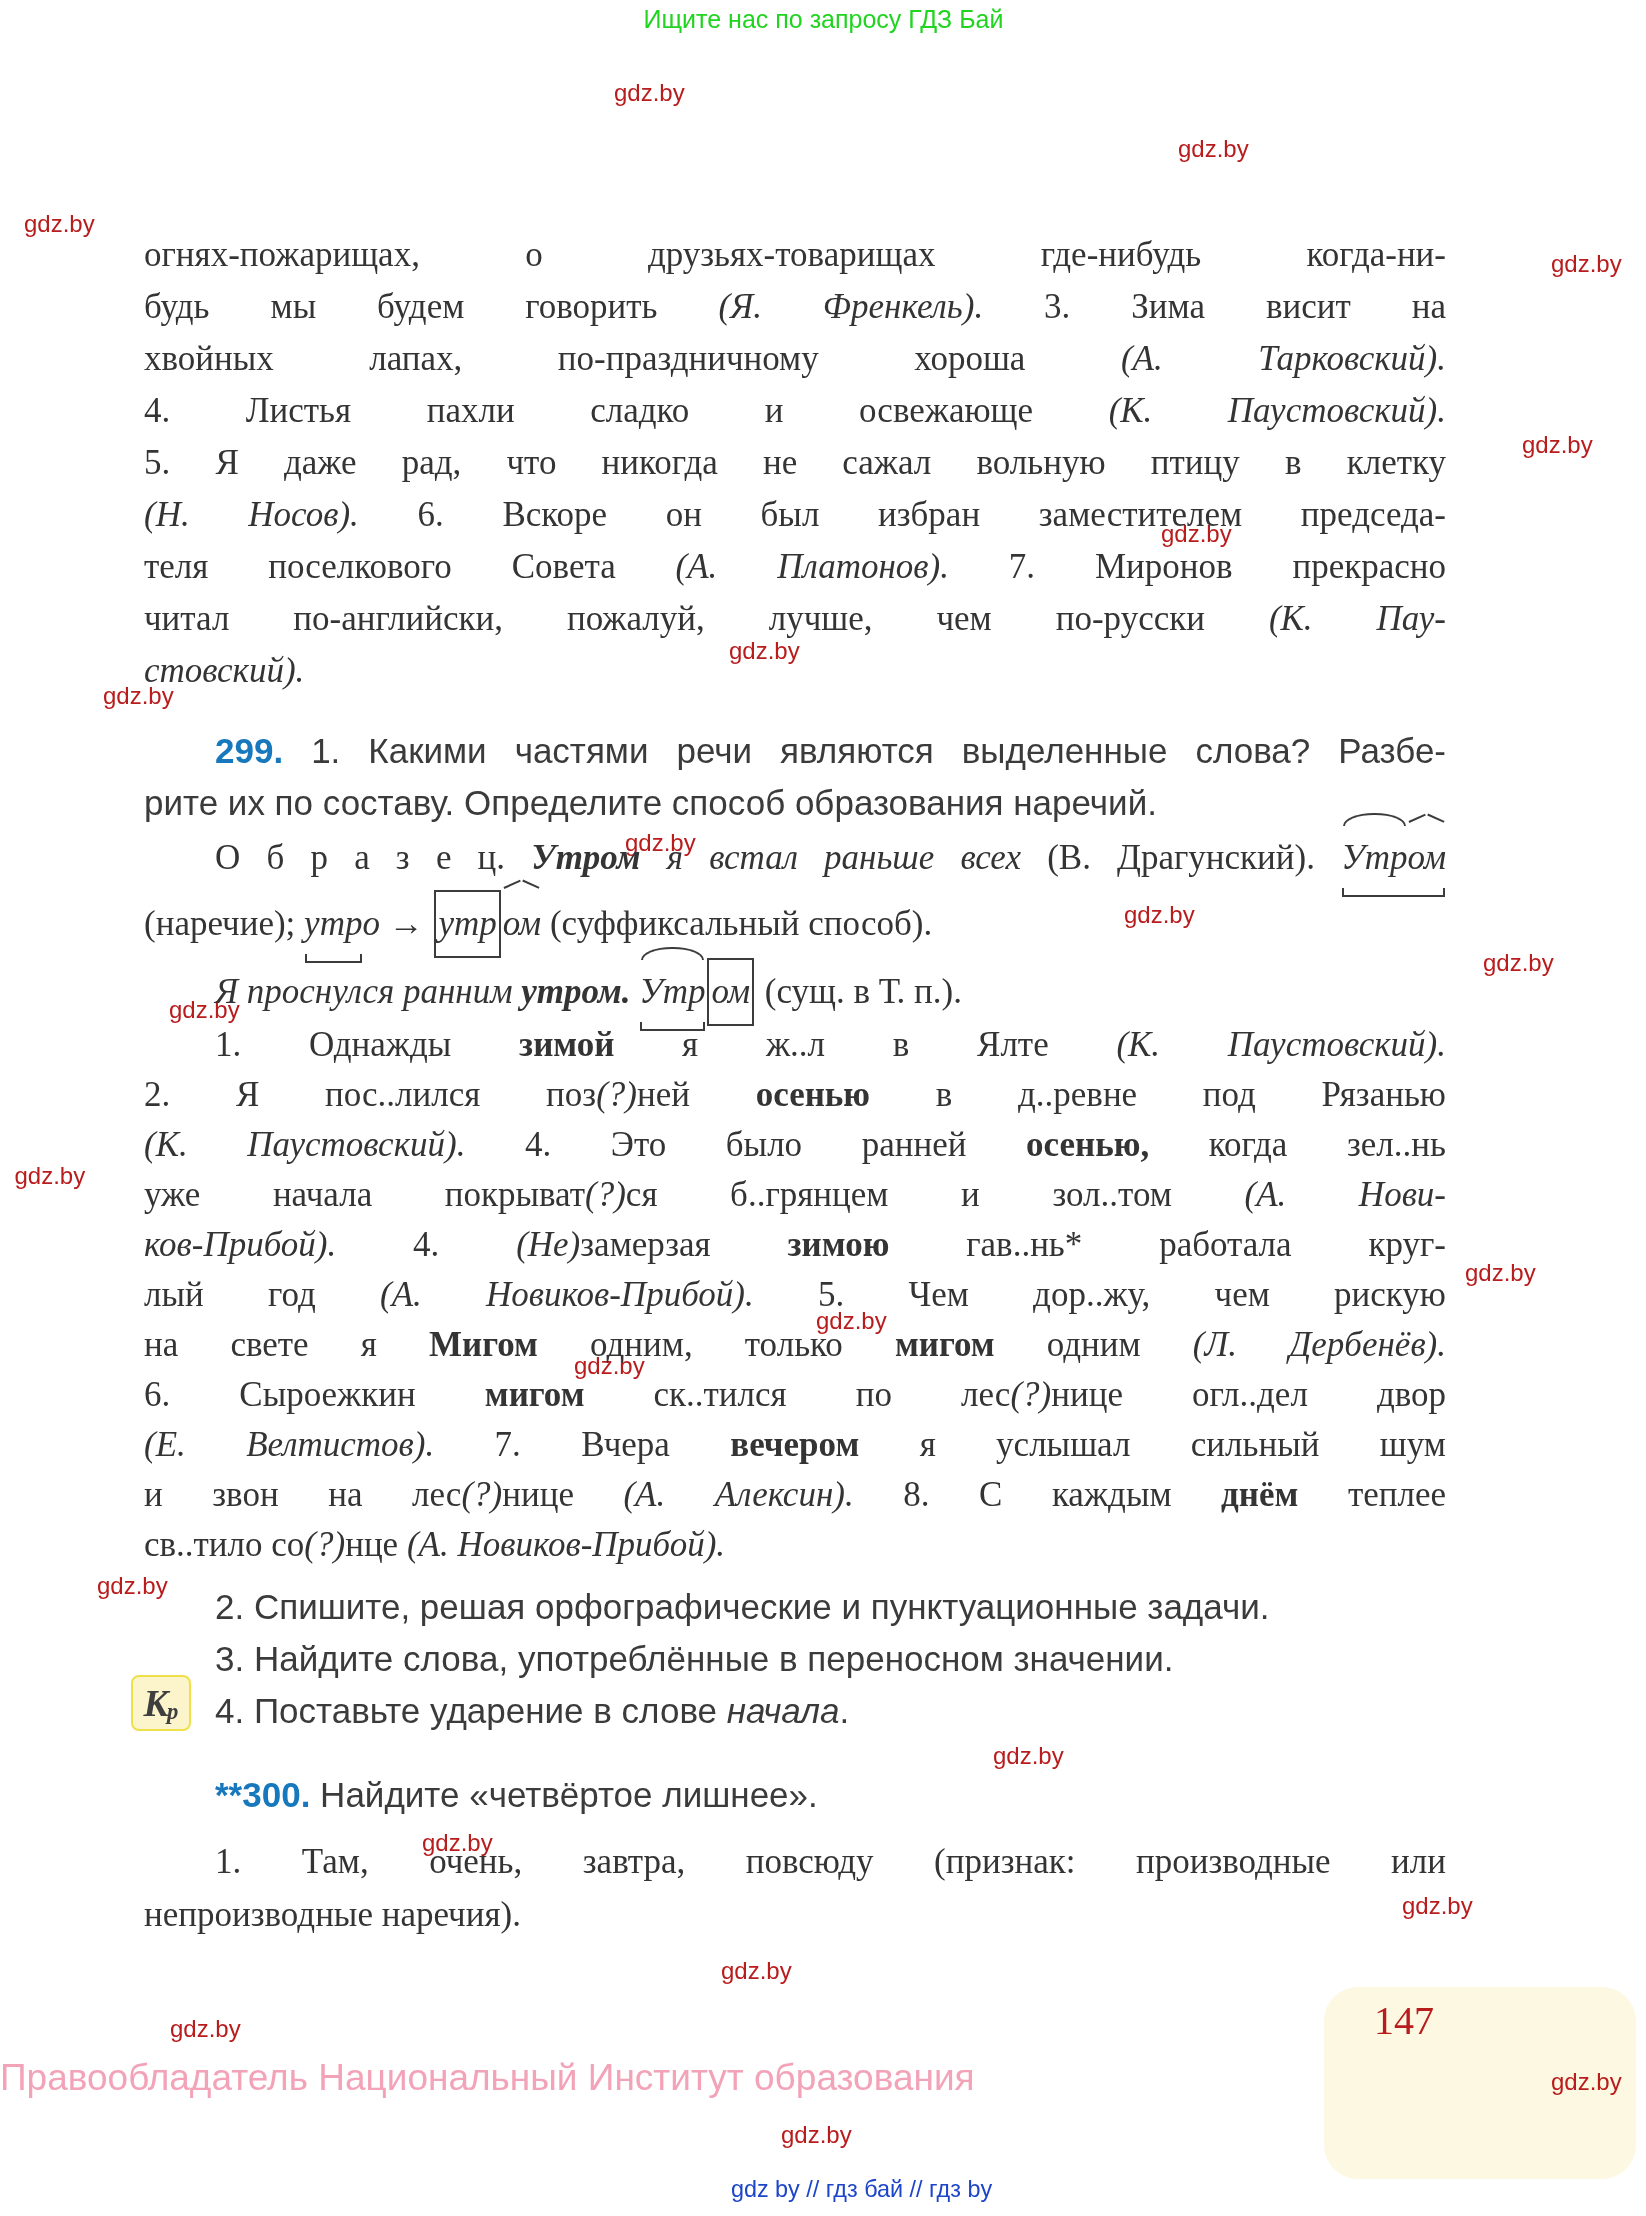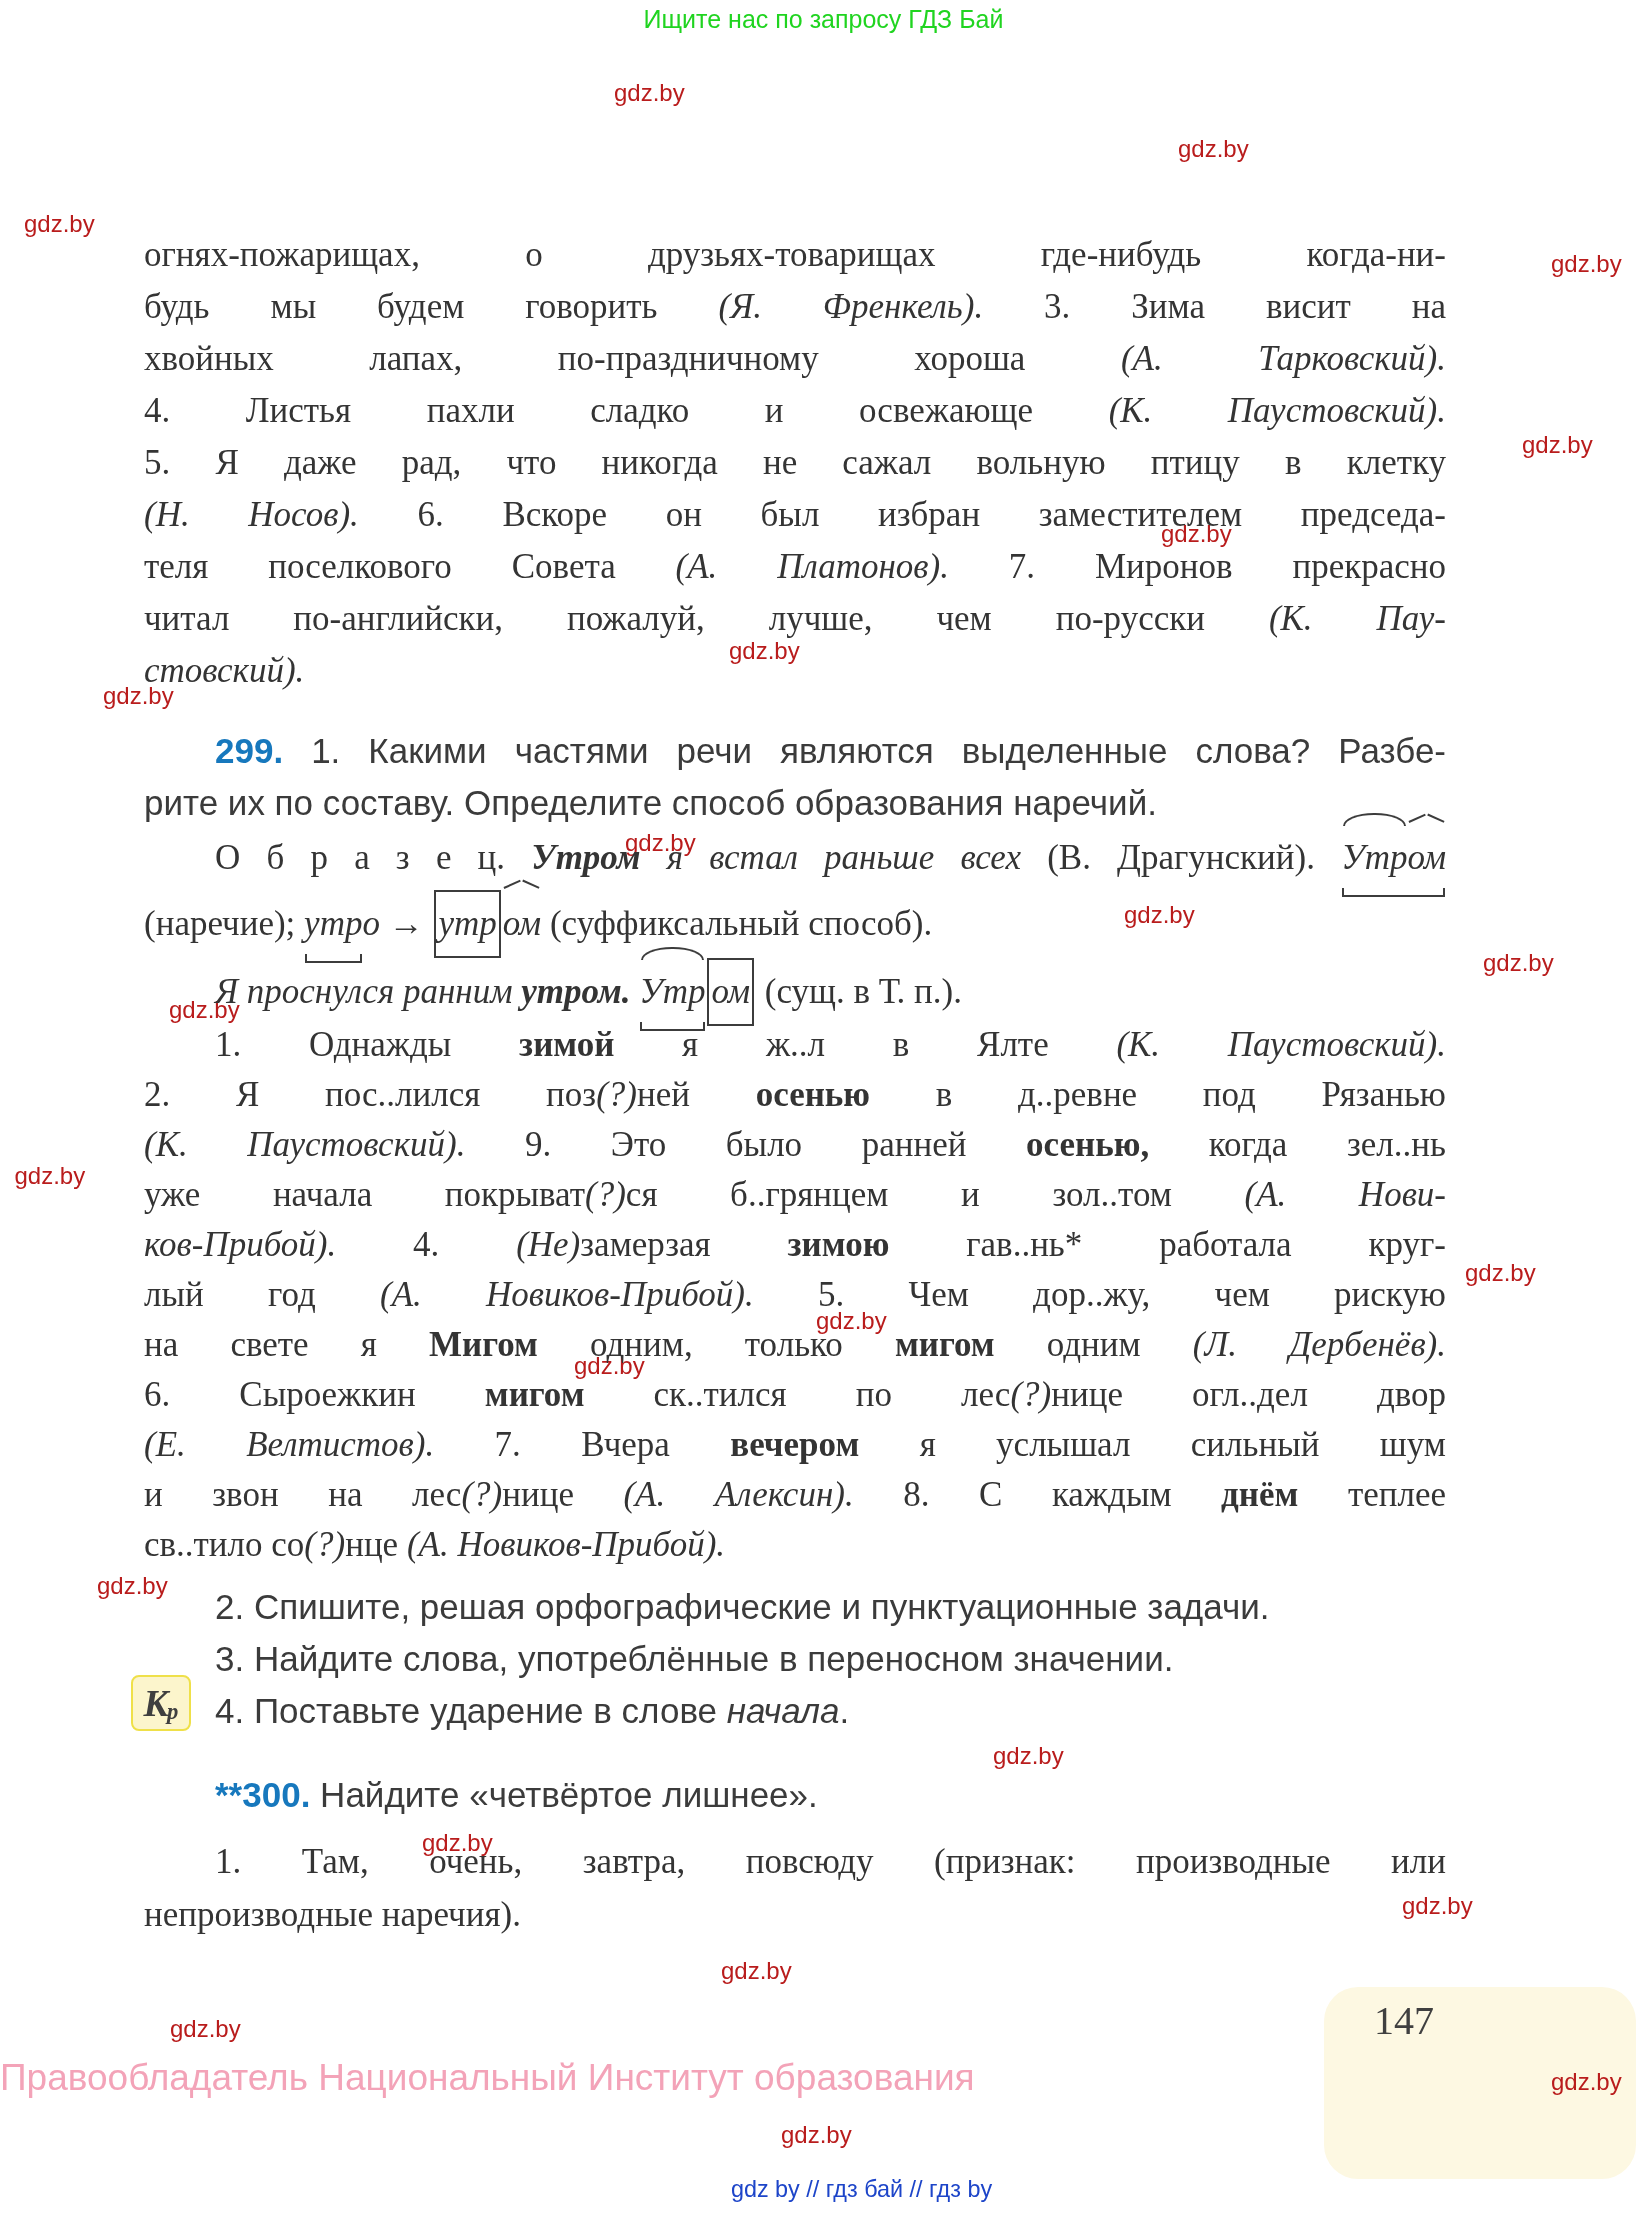--- a/index.html
+++ b/index.html
@@ -67,21 +67,21 @@
   }
   #kr-icon .kr-letter{font-style:italic;font-weight:bold;font-size:37px;line-height:1;}
   #kr-icon .kr-sub{font-style:italic;font-weight:bold;font-size:22.6px;line-height:1;margin:17.7px 0 0 -1.6px;}
   
   #page-plate{
     left:1324px;top:1987px;width:312px;height:192px;
     background:#fdf8e2;border-radius:34px;
   }
   #page-number{
     position:absolute;left:50px;top:9.7px;
-    font-size:40px;color:#404040;font-family:"Liberation Serif",serif;text-align:center;
+    font-size:40px;color:#b91c1c;font-family:"Liberation Serif",serif;text-align:center;
   }
   #plate-wm{position:absolute;left:227px;top:81px;}
   
   #copyright{
     top:2057px;left:0;width:100%;
     font-family:"Liberation Sans","DejaVu Sans",sans-serif;
     font-size:37px;color:#f3a3b8;
   }
   #footer-links{
     top:2176px;left:0;width:100%;text-align:center;
@@ -144,21 +144,21 @@
     <div class="line"><span>рите их по составу. Определите способ образования наречий.</span></div>
   </div>
 <div id="block-obrazec" class="abs col serif">
     <div class="line jl ind"><span>О б р а з е ц. </span><span class="bi">Утром</span><span class="i"> я встал раньше всех </span><span>(В. Драгунский). </span><span class="m-base"><span class="i m-root">Утр</span><span class="i m-suf">ом</span></span></div>
     <div class="line"><span>(наречие); </span><span class="m-base"><span class="i">утр</span></span><span class="i">о</span><span> → </span><span class="i m-end">утр</span><span class="i m-suf">ом</span><span> (суффиксальный способ).</span></div>
     <div class="line ind"><span class="i">Я проснулся ранним </span><span class="bi">утром.</span><span> </span><span class="m-base"><span class="i m-root">Утр</span></span><span class="i m-end">ом</span><span> (сущ. в Т. п.).</span></div>
   </div>
 <div id="block-sentences" class="abs col serif">
     <div class="line jl ind"><span>1. Однажды </span><span class="b">зимой</span><span> я ж..л в Ялте </span><span class="i">(К. Паустовский).</span></div>
     <div class="line jl"><span>2. Я пос..лился поз</span><span class="i">(?)</span><span>ней </span><span class="b">осенью</span><span> в д..ревне под Рязанью</span></div>
-    <div class="line jl"><span class="i">(К. Паустовский).</span><span> 9. Это было ранней </span><span class="b">осенью,</span><span> когда зел..нь</span></div>
+    <div class="line jl"><span class="i">(К. Паустовский).</span><span> 4. Это было ранней </span><span class="b">осенью,</span><span> когда зел..нь</span></div>
     <div class="line jl"><span>уже начала покрыват</span><span class="i">(?)</span><span>ся б..грянцем и зол..том </span><span class="i">(А. Нови-</span></div>
     <div class="line jl"><span class="i">ков-Прибой).</span><span> 4. </span><span class="i">(Не)</span><span>замерзая </span><span class="b">зимою</span><span> гав..нь* работала круг-</span></div>
     <div class="line jl"><span>лый год </span><span class="i">(А. Новиков-Прибой).</span><span> 5. Чем дор..жу, чем рискую</span></div>
     <div class="line jl"><span>на свете я </span><span class="b">Мигом</span><span> одним, только </span><span class="b">мигом</span><span> одним </span><span class="i">(Л. Дербенёв).</span></div>
     <div class="line jl"><span>6. Сыроежкин </span><span class="b">мигом</span><span> ск..тился по лес</span><span class="i">(?)</span><span>нице огл..дел двор</span></div>
     <div class="line jl"><span class="i">(Е. Велтистов).</span><span> 7. Вчера </span><span class="b">вечером</span><span> я услышал сильный шум</span></div>
     <div class="line jl"><span>и звон на лес</span><span class="i">(?)</span><span>нице </span><span class="i">(А. Алексин).</span><span> 8. С каждым </span><span class="b">днём</span><span> теплее</span></div>
     <div class="line"><span>св..тило со</span><span class="i">(?)</span><span>нце </span><span class="i">(А. Новиков-Прибой).</span></div>
   </div>
 <div id="block-tasks" class="abs col sans">

